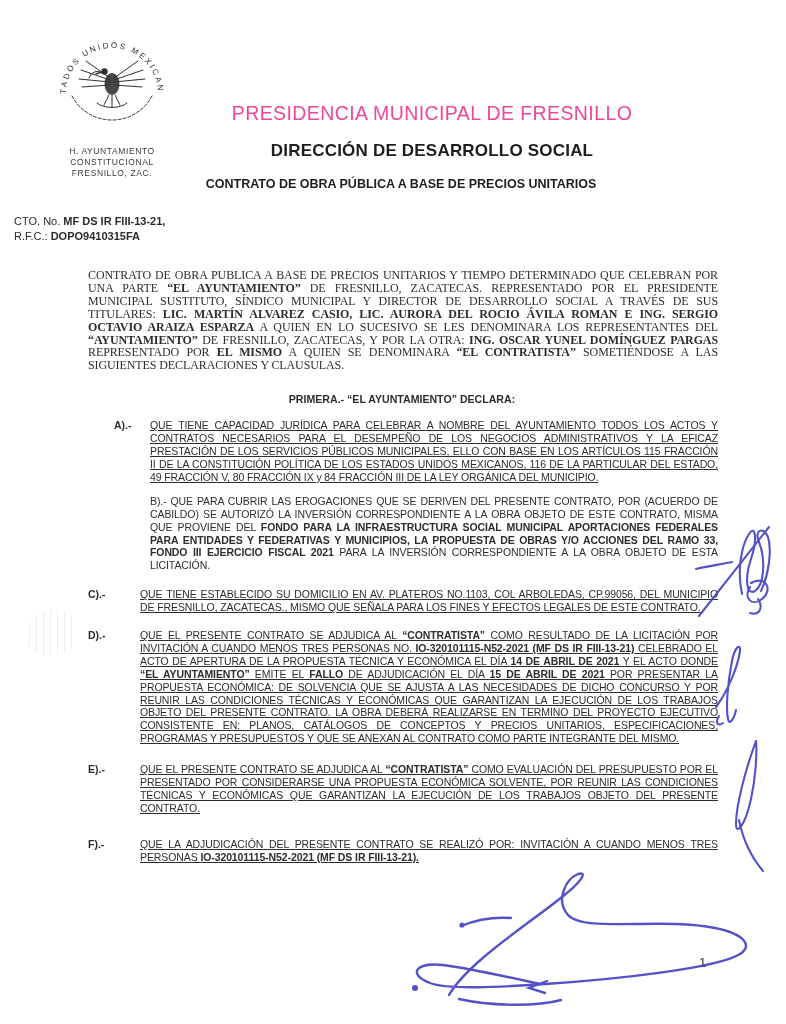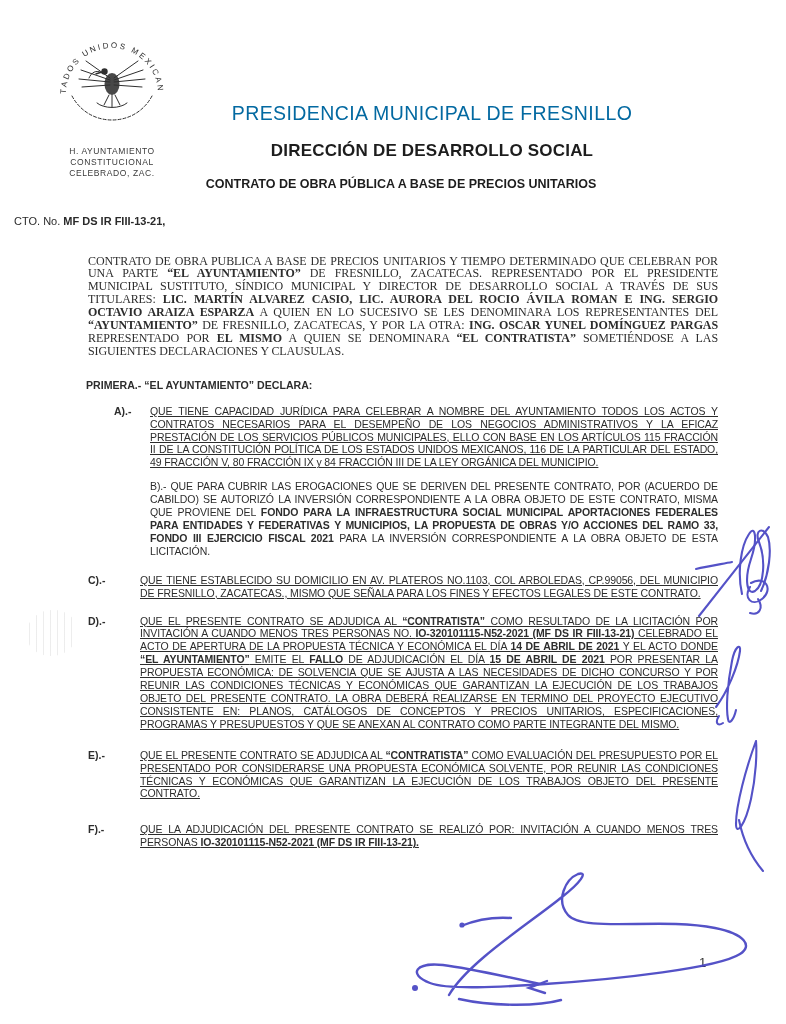--- a/index.html
+++ b/index.html
@@ -7,33 +7,33 @@
     position:relative; width:786px; height:1024px; background:#ffffff;
     font-family:"Liberation Sans", sans-serif; color:#2d2d2d; overflow:hidden;
   }
   .b { font-weight:bold; }
 
   
   .seal-block { position:absolute; left:46px; top:32px; width:132px; text-align:center; }
   .seal-caption { margin-top:14px; font-size:8.5px; line-height:11px; letter-spacing:.6px; color:#3a3a3a; }
 
   .headings { padding-top:102px; text-align:center; }
-  .title1 { margin:0; padding-left:78px; font-size:19.5px; font-weight:400; letter-spacing:.4px; color:#0369a1; }
+  .title1 { margin:0; padding-left:78px; font-size:19.5px; font-weight:400; letter-spacing:.4px; color:#ec4899; }
   .title2 { margin:16px 0 0; padding-left:78px; font-size:17px; font-weight:700; letter-spacing:.2px; color:#1d1d1d;text-align:center; }
   .title3 { margin:16px 0 0; padding-left:16px; font-size:12.5px; font-weight:700; color:#1d1d1d; }
 
   .cto { margin-top:23px; padding-left:14px; text-align:left; font-size:11px; line-height:14.5px; color:#2a2a2a; }
 
   
   .intro {
     margin:26px 68px 0 88px; font-size:12px; line-height:12.9px;
     text-align:justify; letter-spacing:-.1px;font-family:Liberation Serif, serif;
   }
   .decl-title { margin-top:29px; text-align:center; font-size:11px; font-weight:700; letter-spacing:5px; }
-  .primera { margin:21px 68px 4px 86px; font-size:10.6px; font-weight:700; }
+  .primera { margin:21px 68px 4px 86px; font-size:10.6px; font-weight:700;text-align:center; }
 
   .clause { display:flex; margin:0 68px 0 88px; font-size:10.5px; line-height:12.9px; }
   .clause .label { flex:none; width:52px; font-weight:700; }
   .clause.indent-a .label { width:62px; padding-left:26px; box-sizing:border-box; }
   .clause .text { flex:1; text-align:justify; letter-spacing:-.1px;text-decoration:underline; }
   .clause-b { display:block; margin:0 68px 0 150px; font-size:10.5px; line-height:12.9px; text-align:justify; letter-spacing:-.1px; }
   .mt-a { margin-top:14px; } .mt-b { margin-top:11px; } .mt-c { margin-top:16px; }
   .mt-d { margin-top:15px; } .mt-e { margin-top:18px; } .mt-f { margin-top:23px; }
 
   .page-number { position:absolute; left:699px; top:955px; font-size:13px; color:#333; }
@@ -69,30 +69,31 @@
         <path d="M45 71 C52 77 68 77 75 71"></path>
         <path d="M20 64 C28 79 43 88 60 88 C77 88 92 79 100 64" stroke-dasharray="3 2"></path>
       </g>
       <ellipse cx="60" cy="52" rx="7.5" ry="11" fill="#2f2f2f" opacity="0.88"></ellipse>
       <circle cx="52.5" cy="39.5" r="3.2" fill="#2f2f2f"></circle>
       <path d="M50 40 L43.5 42" stroke="#2f2f2f" stroke-width="1.4"></path>
     </svg>
     <div class="seal-caption">
       <div>H. AYUNTAMIENTO</div>
       <div>CONSTITUCIONAL</div>
-      <div>CELEBRADO, ZAC.</div>
+      <div>FRESNILLO, ZAC.</div>
     </div>
   </div>
 
   <div class="headings">
     <h1 class="title1">PRESIDENCIA MUNICIPAL DE FRESNILLO</h1>
     <h2 class="title2">DIRECCIÓN DE DESARROLLO SOCIAL</h2>
     <h3 class="title3">CONTRATO DE OBRA PÚBLICA A BASE DE PRECIOS UNITARIOS</h3>
     <div class="cto">
       <div><span>CTO. No. </span><span class="b">MF DS IR FIII-13-21,</span></div>
+      <div><span>R.F.C.: </span><span class="b">DOPO9410315FA</span></div>
     </div>
   </div>
 
   <p class="intro"><span>CONTRATO DE OBRA PUBLICA A BASE DE PRECIOS UNITARIOS Y TIEMPO DETERMINADO QUE CELEBRAN POR UNA PARTE </span><span class="b">“EL AYUNTAMIENTO”</span><span> DE FRESNILLO, ZACATECAS. REPRESENTADO POR EL PRESIDENTE MUNICIPAL SUSTITUTO, SÍNDICO MUNICIPAL Y DIRECTOR DE DESARROLLO SOCIAL A TRAVÉS DE SUS TITULARES: </span><span class="b">LIC. MARTÍN ALVAREZ CASIO, LIC. AURORA DEL ROCIO ÁVILA ROMAN E  ING. SERGIO OCTAVIO ARAIZA ESPARZA</span><span> A QUIEN EN LO SUCESIVO SE LES DENOMINARA LOS REPRESENTANTES DEL </span><span class="b">“AYUNTAMIENTO”</span><span> DE FRESNILLO, ZACATECAS, Y POR LA OTRA: </span><span class="b">ING. OSCAR YUNEL DOMÍNGUEZ PARGAS</span><span> REPRESENTADO POR  </span><span class="b">EL MISMO</span><span>  A QUIEN SE DENOMINARA </span><span class="b">“EL CONTRATISTA”</span><span> SOMETIÉNDOSE A LAS  SIGUIENTES DECLARACIONES Y CLAUSULAS.</span></p>
 
   <div class="primera">PRIMERA.- “EL AYUNTAMIENTO” DECLARA:</div>
 
   <div class="clause indent-a mt-a">
     <div class="label">A).-</div>
     <div class="text"><span>QUE TIENE CAPACIDAD JURÍDICA PARA CELEBRAR A NOMBRE DEL AYUNTAMIENTO TODOS LOS ACTOS Y CONTRATOS NECESARIOS PARA EL DESEMPEÑO DE LOS NEGOCIOS ADMINISTRATIVOS Y LA EFICAZ PRESTACIÓN DE LOS SERVICIOS PÚBLICOS MUNICIPALES, ELLO CON BASE EN LOS ARTÍCULOS 115 FRACCIÓN II DE LA CONSTITUCIÓN POLÍTICA DE LOS ESTADOS UNIDOS MEXICANOS, 116 DE LA PARTICULAR DEL ESTADO, 49 FRACCIÓN V, 80 FRACCIÓN IX y 84 FRACCIÓN III DE LA LEY ORGÁNICA DEL MUNICIPIO.</span></div>

